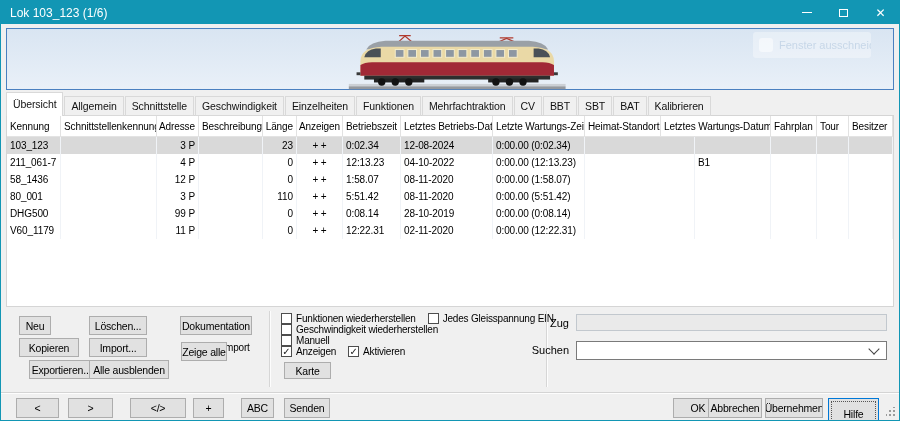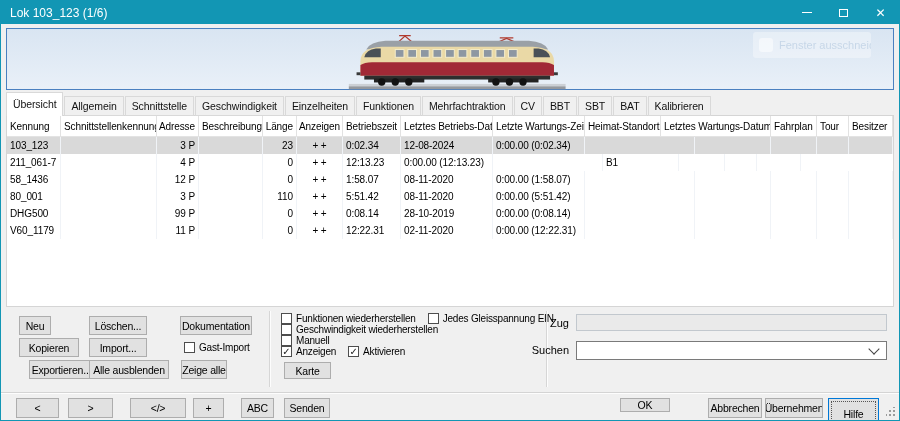--- a/index.html
+++ b/index.html
@@ -174,20 +174,21 @@
           <div class="td" style="width: 44px; justify-content: flex-start;"></div>
         </div>
         <div class="tr">
           <div class="td" style="width: 54px; justify-content: flex-start;">211_061-7</div>
           <div class="td" style="width: 96px; justify-content: flex-start;"></div>
           <div class="td" style="width: 42px; justify-content: flex-end;">4 P</div>
           <div class="td" style="width: 64px; justify-content: flex-start;"></div>
           <div class="td" style="width: 34px; justify-content: flex-end;">0</div>
           <div class="td" style="width: 46px; justify-content: center;">+ +</div>
           <div class="td" style="width: 58px; justify-content: flex-start;">12:13.23</div>
+          <div class="td" style="width: 92px; justify-content: flex-start;">04-10-2022</div>
           <div class="td" style="width: 92px; justify-content: flex-start;">0:00.00 (12:13.23)</div>
           <div class="td" style="width: 110px; justify-content: flex-start;"></div>
           <div class="td" style="width: 76px; justify-content: flex-start;">B1</div>
           <div class="td" style="width: 46px; justify-content: flex-start;"></div>
           <div class="td" style="width: 32px; justify-content: flex-start;"></div>
           <div class="td" style="width: 44px; justify-content: flex-start;"></div>
         </div>
         <div class="tr">
           <div class="td" style="width: 54px; justify-content: flex-start;">58_1436</div>
           <div class="td" style="width: 96px; justify-content: flex-start;"></div>
@@ -261,21 +262,21 @@
   <div class="btn" style="left:18px;top:337px;width:60px">Kopieren</div>
   <div class="btn" style="left:88px;top:337px;width:58px">Import...</div>
   <div class="optline" style="left:183px;top:341px">
     <span class="opt">
         <span class="cb"></span>
         <span class="optlabel">Gast-Import</span>
       </span>
   </div>
   <div class="btn" style="left:28px;top:359px;width:65px">Exportieren...</div>
   <div class="btn" style="left:88px;top:359px;width:80px">Alle ausblenden</div>
-  <div class="btn" style="left:180px;top:359px;width:46px">Zeige alle</div>
+  <div class="btn" style="left:180px;top:341px;width:46px">Zeige alle</div>
 
   <div class="vsep" style="left:268px;top:310px;height:76px"></div>
   <div class="vsep" style="left:545px;top:310px;height:76px"></div>
 
   <div class="optline" style="left:280px;top:312px">
     <span class="opt">
         <span class="cb"></span>
         <span class="optlabel">Funktionen wiederherstellen</span>
       </span>
     <span class="opt">
@@ -317,19 +318,19 @@
 
   <div class="hsep" style="top:391px"></div>
 
   <div class="btn" style="left:15px;top:397px;width:43px;height:20px">&lt;</div>
   <div class="btn" style="left:67px;top:397px;width:45px;height:20px">&gt;</div>
   <div class="btn" style="left:129px;top:397px;width:56px;height:20px">&lt;/&gt;</div>
   <div class="btn" style="left:192px;top:397px;width:31px;height:20px">+</div>
   <div class="btn" style="left:240px;top:397px;width:33px;height:20px">ABC</div>
   <div class="btn" style="left:283px;top:397px;width:46px;height:20px">Senden</div>
 
-  <div class="btn" style="left:619px;top:397px;width:50px;height:14px">OK</div>
+  <div class="btn" style="left:672px;top:397px;width:50px;height:20px">OK</div>
   <div class="btn" style="left:707px;top:397px;width:54px;height:20px">Abbrechen</div>
   <div class="btn" style="left:764px;top:397px;width:58px;height:20px">Übernehmen</div>
   <div class="btn focused" style="left:827px;top:397px;width:51px;height:32px">Hilfe</div>
 
   <div class="grip"></div>
 </div>
 
 </body></html>

